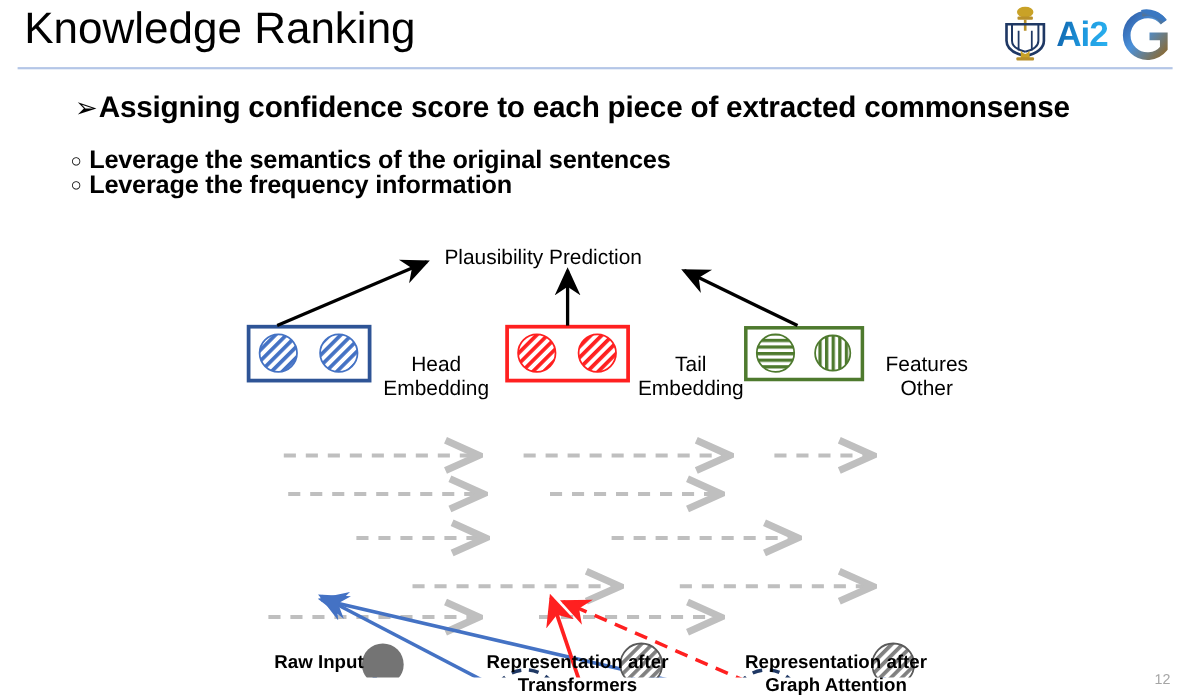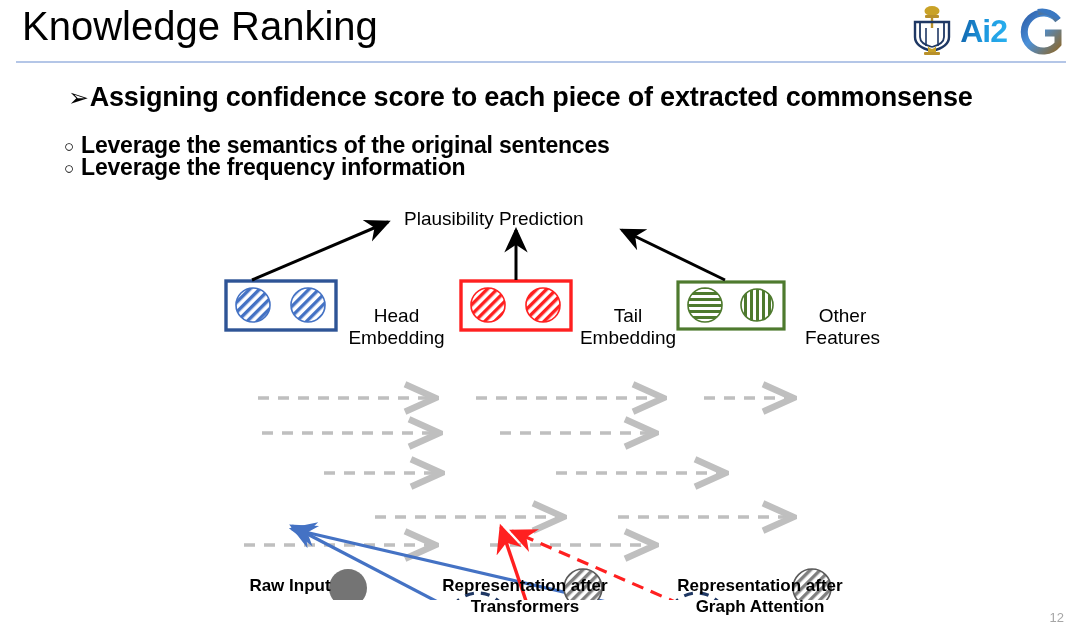--- a/index.html
+++ b/index.html
@@ -36,21 +36,21 @@
   .b1 .gl{font-size:25px;margin-right:1px;}
   .b2{
     position:absolute;left:64px;font-size:23px;font-weight:600;white-space:nowrap;
     letter-spacing:-0.2px;
   }
   .b2 .gl{font-size:17px;margin-right:7px;vertical-align:1px;}
   .b2-a{top:132px;}
   .b2-b{top:154px;}
 
   
-  .diagram{position:absolute;left:0;top:190px;width:1080px;height:410px;}
+  .diagram{position:absolute;left:0;top:206px;width:1080px;height:410px;}
   .diagram svg{position:absolute;left:0;top:0;}
 
   .dlabel{position:absolute;font-size:19px;line-height:1.18;text-align:center;color:#000;font-weight:400;margin-top:27px;}
   .plaus{position:absolute;font-size:19px;left:404px;top:18px;white-space:nowrap;}
   .lab-head{left:334px;top:88px;width:125px;}
   .lab-tail{left:568px;top:88px;width:120px;}
   .lab-other{left:780px;top:88px;width:125px;}
 
   .blabel{position:absolute;font-size:17px;font-weight:600;line-height:1.25;text-align:center;color:#000;}
   .bl-raw{left:195px;top:385px;width:190px;text-align:center;}
@@ -266,22 +266,22 @@
 
     <div class="dlabel lab-head">
       <div>Head</div>
       <div>Embedding</div>
     </div>
     <div class="dlabel lab-tail">
       <div>Tail</div>
       <div>Embedding</div>
     </div>
     <div class="dlabel lab-other">
+      <div>Features</div>
       <div>Other</div>
-      <div>Features</div>
     </div>
 
     <div class="blabel bl-raw">
       <div>Raw Input</div>
     </div>
     <div class="blabel bl-tr">
       <div>Representation after</div>
       <div>Transformers</div>
     </div>
     <div class="blabel bl-ga">

